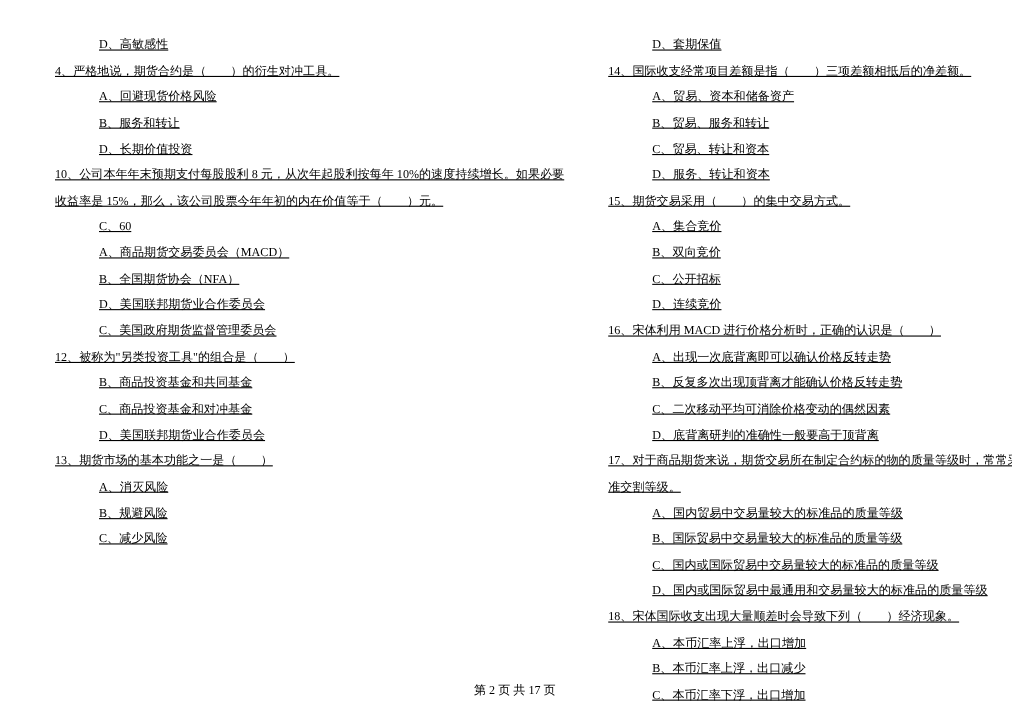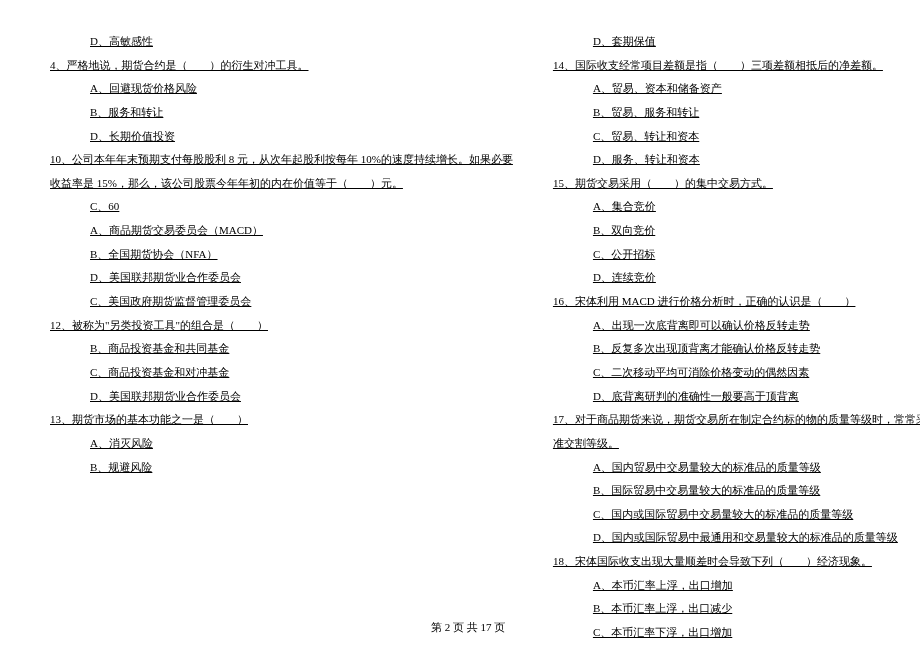--- a/index.html
+++ b/index.html
@@ -61,20 +61,21 @@
       <div class="line indent-2">B、全国期货协会（NFA）</div>
       <div class="line indent-2">D、美国联邦期货业合作委员会</div>
       <div class="line indent-2">C、美国政府期货监督管理委员会</div>
       <div class="line">12、被称为"另类投资工具"的组合是（　　）</div>
       <div class="line indent-2">B、商品投资基金和共同基金</div>
       <div class="line indent-2">C、商品投资基金和对冲基金</div>
       <div class="line indent-2">D、美国联邦期货业合作委员会</div>
       <div class="line">13、期货市场的基本功能之一是（　　）</div>
       <div class="line indent-2">A、消灭风险</div>
       <div class="line indent-2">B、规避风险</div>
+      <div class="line indent-2">C、减少风险</div>
     </div>
   <div class="column" id="right-col">
       <div class="line indent-2">D、套期保值</div>
       <div class="line">14、国际收支经常项目差额是指（　　）三项差额相抵后的净差额。</div>
       <div class="line indent-2">A、贸易、资本和储备资产</div>
       <div class="line indent-2">B、贸易、服务和转让</div>
       <div class="line indent-2">C、贸易、转让和资本</div>
       <div class="line indent-2">D、服务、转让和资本</div>
       <div class="line">15、期货交易采用（　　）的集中交易方式。</div>
       <div class="line indent-2">A、集合竞价</div>

